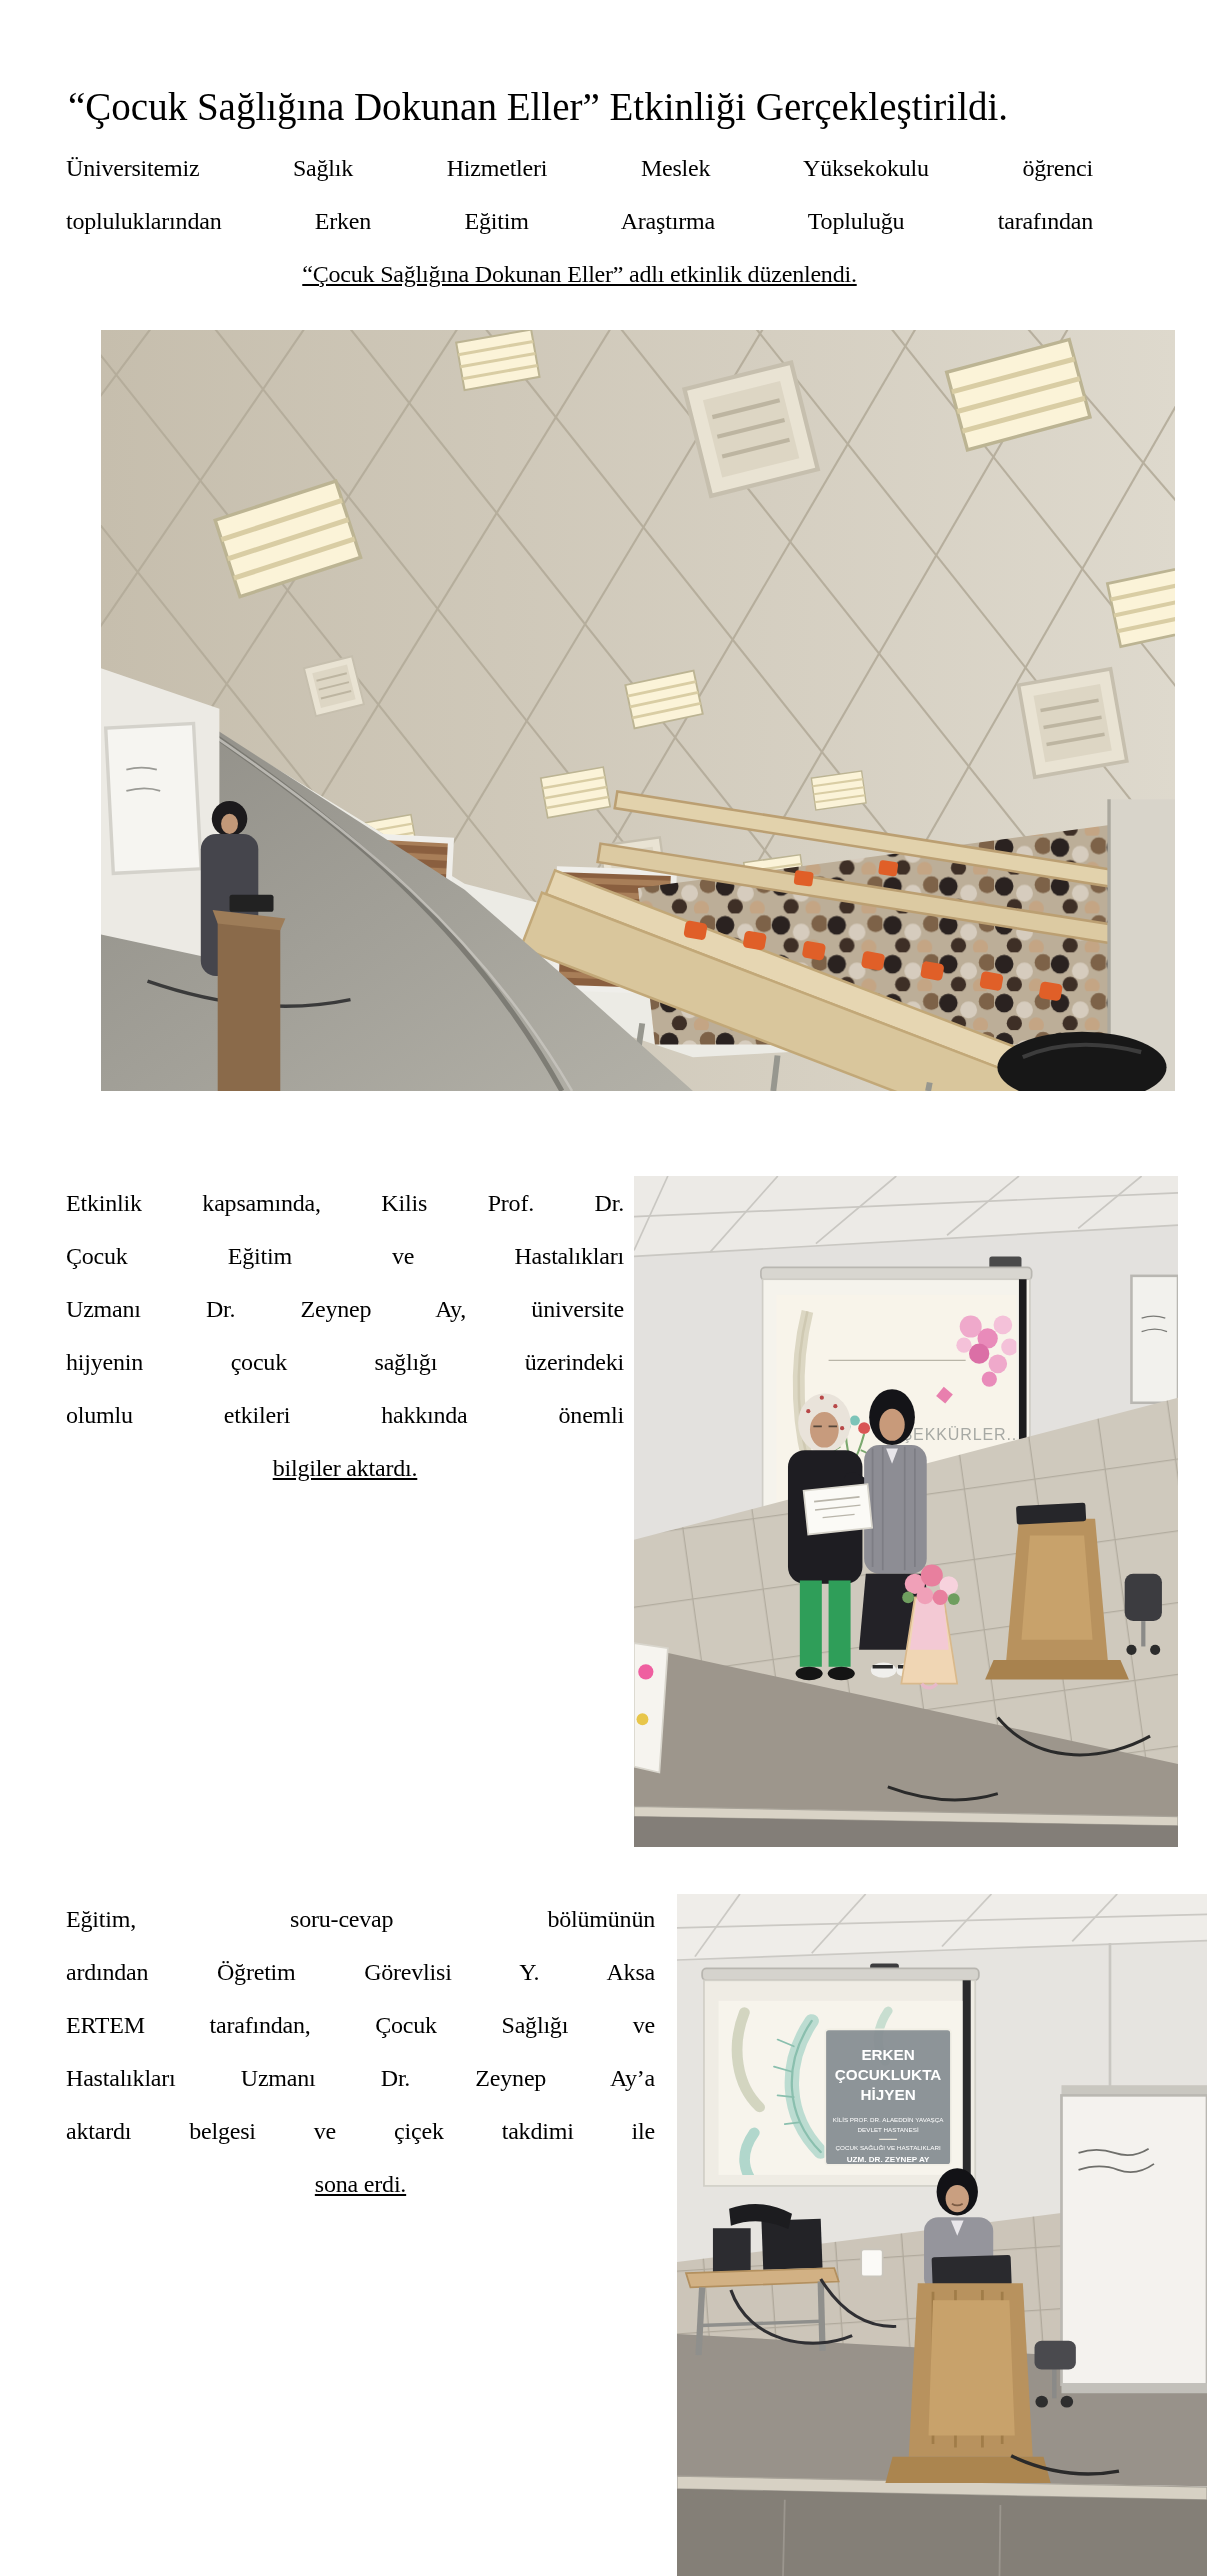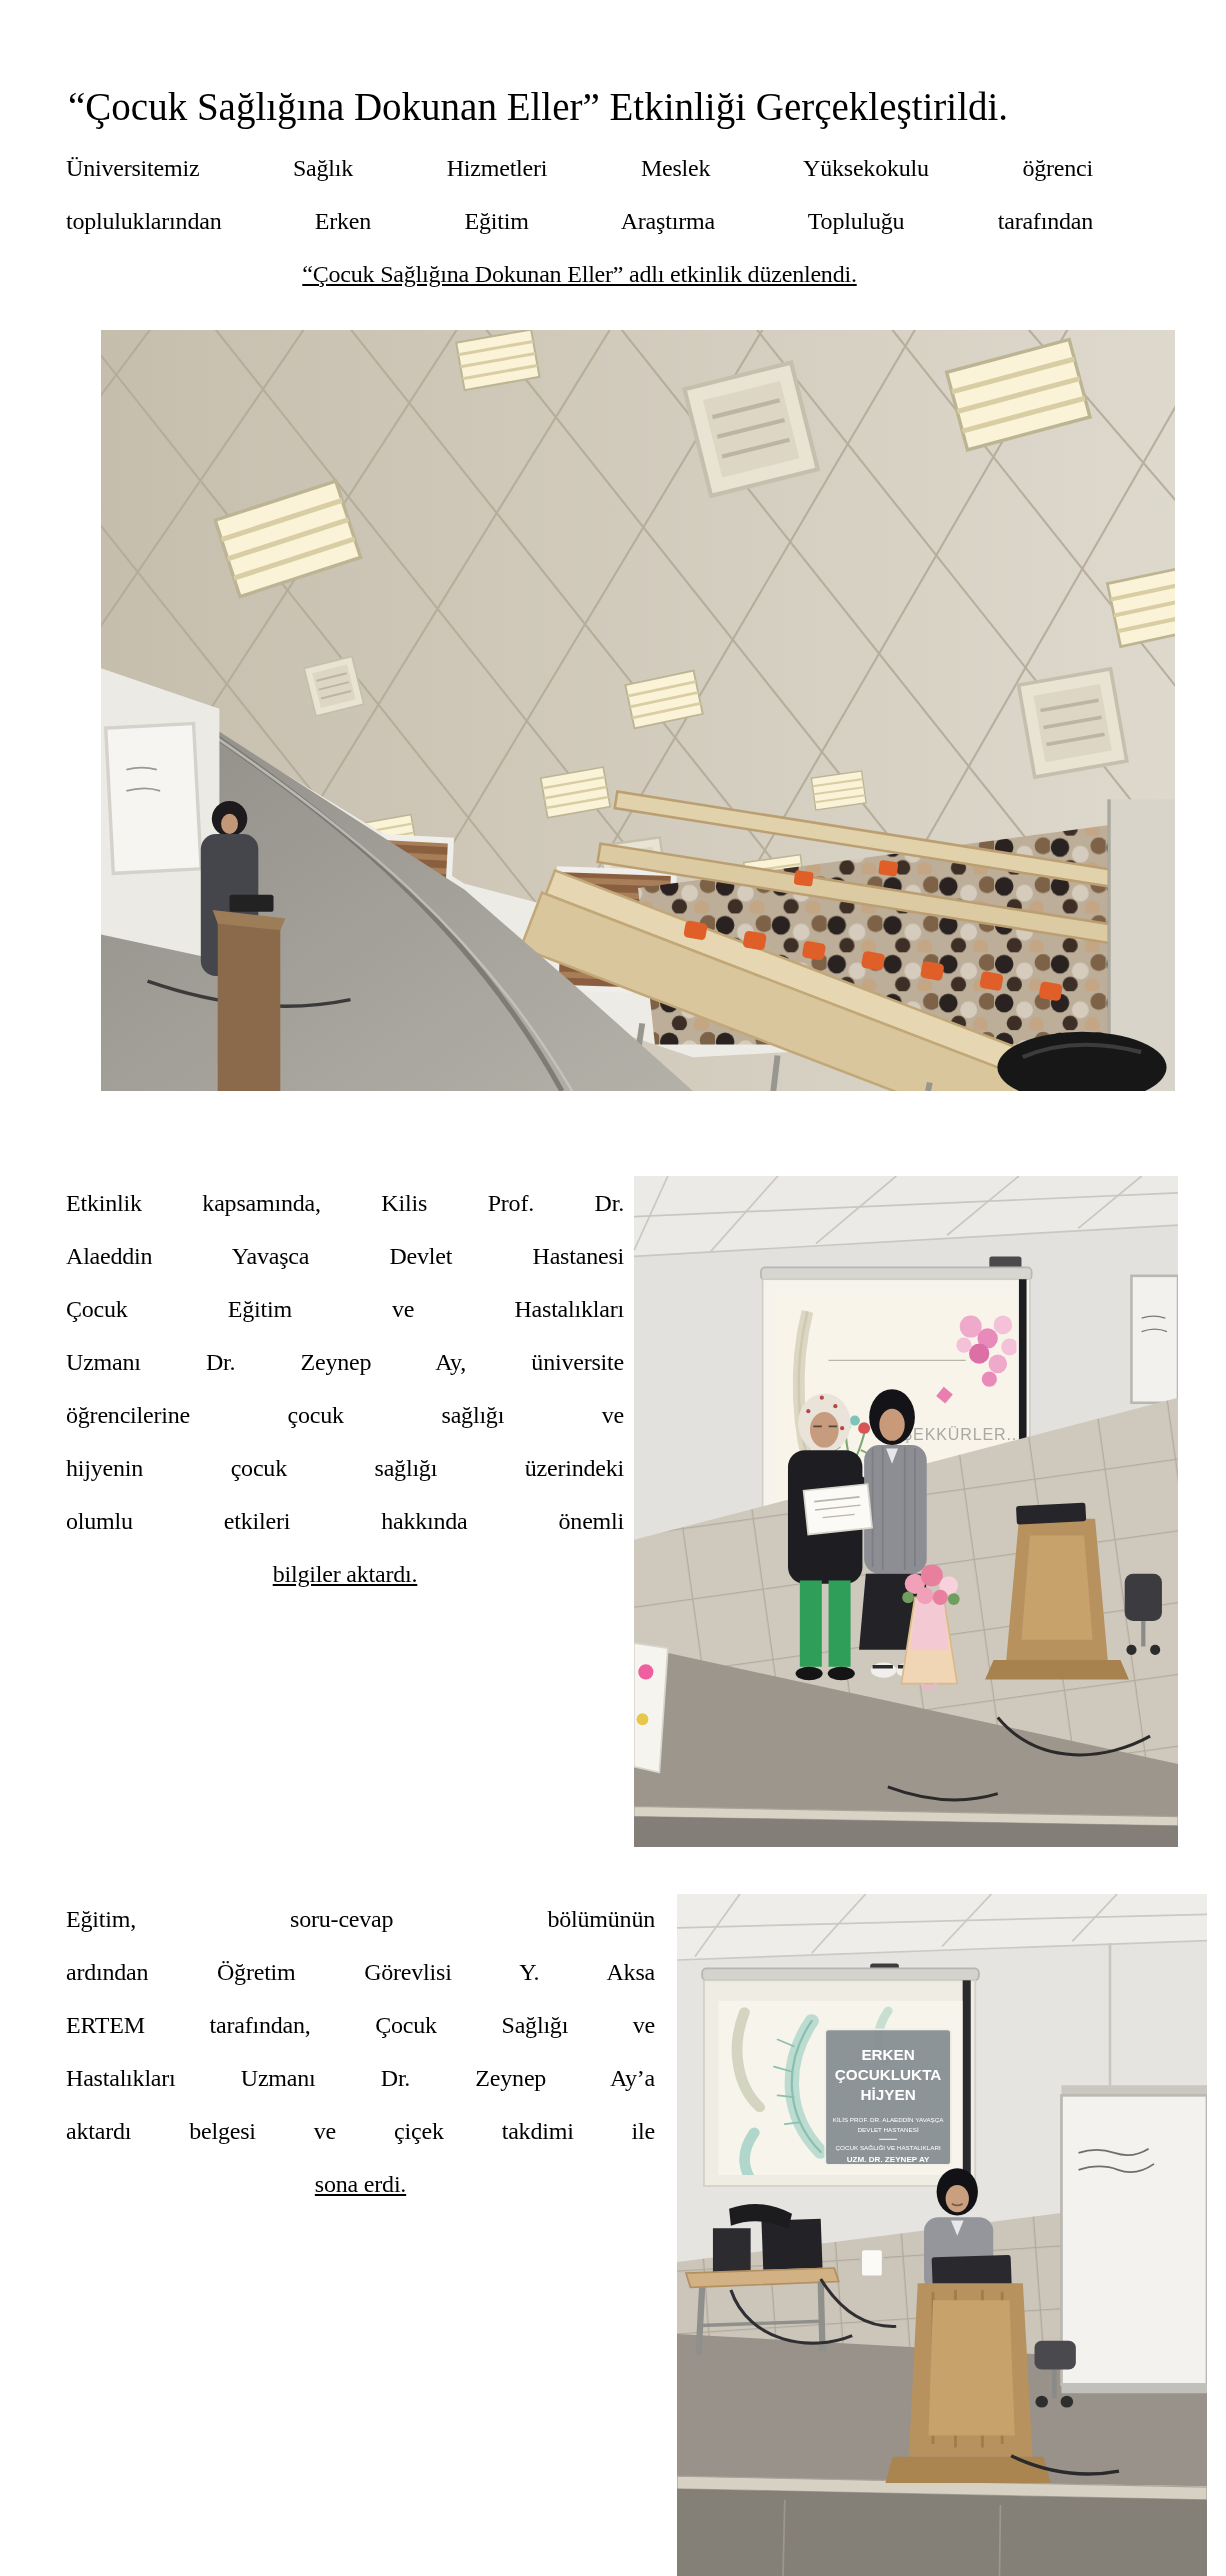--- a/index.html
+++ b/index.html
@@ -168,24 +168,22 @@
   <polygon points="132,686 218,696 212,710 138,702" fill="#9d7c58"></polygon>
   <rect x="152" y="668" width="52" height="20" rx="3" fill="#222222"></rect>
 
   <ellipse cx="1160" cy="872" rx="100" ry="42" fill="#171717"></ellipse>
   <path d="M1090,860 q60,-26 140,-6" stroke="#3c3c3c" stroke-width="5" fill="none"></path>
 </svg>
 </div>
 
 <div class="para" id="para2">
   <div class="jl">Etkinlik kapsamında, Kilis Prof. Dr.</div>
-  <div class="jl">Alaeddin Yavaşca Devlet Hastanesi</div>
   <div class="jl">Çocuk Eğitim ve Hastalıkları</div>
   <div class="jl">Uzmanı Dr. Zeynep Ay, üniversite</div>
-  <div class="jl">öğrencilerine çocuk sağlığı ve</div>
   <div class="jl">hijyenin çocuk sağlığı üzerindeki</div>
   <div class="jl">olumlu etkileri hakkında önemli</div>
   <div class="jl-end">bilgiler aktardı.</div>
 </div>
 
 <div class="photo" id="photo2">
 <svg viewBox="0 0 643 793" preserveAspectRatio="none">
   <defs>
     <pattern id="tiles2" width="84" height="84" patternUnits="userSpaceOnUse" patternTransform="rotate(-8)">
       <rect width="84" height="84" fill="#cfc9bd"></rect>

